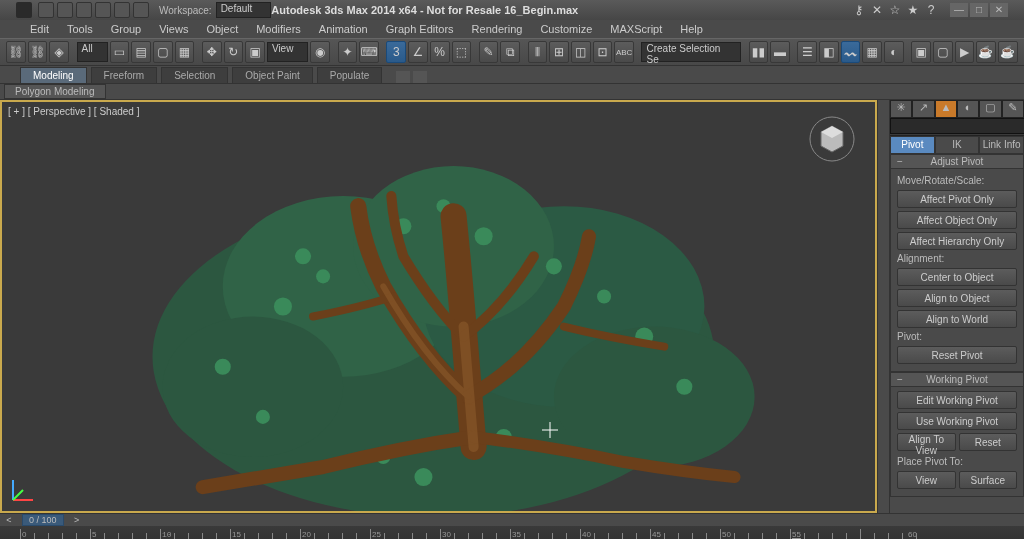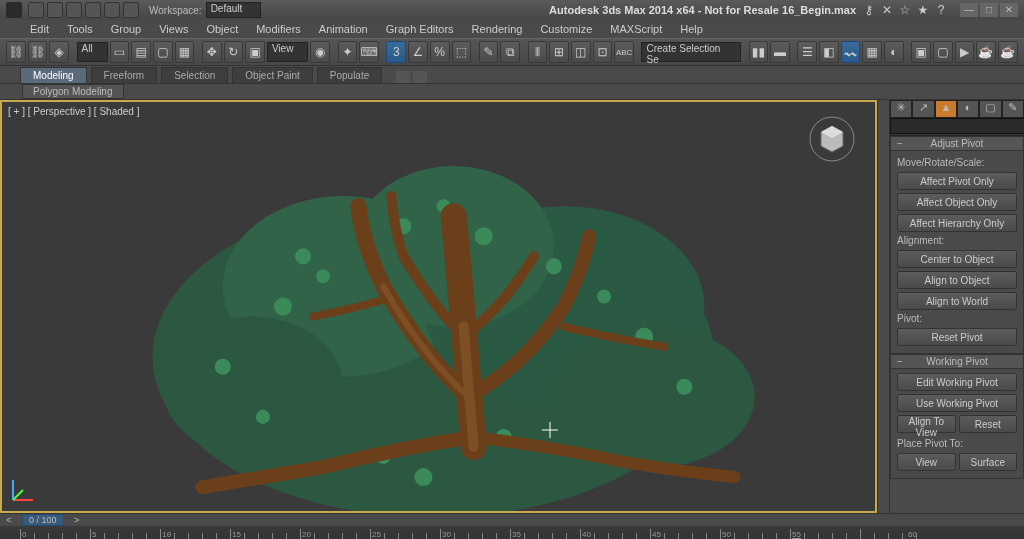--- a/index.html
+++ b/index.html
@@ -1,25 +1,25 @@
 <!DOCTYPE html>
 <html><head>
 <meta charset="utf-8">
 <style>
 * { margin: 0; padding: 0; box-sizing: border-box; font-family: Arial, sans-serif; }
 body { background: #4a4a4a; color: #bbb; font-size: 11px; overflow: hidden; width: 1024px; height: 539px; }
 
 
-.titlebar { height: 20px; background: linear-gradient(#5a5a5a,#464646); display: flex; align-items: center; padding: 0 6px; }
+.titlebar { height: 20px; background: linear-gradient(#5a5a5a,#464646); display: flex; align-items: center; padding: 0 16px; }
 .titlebar .logo { width: 16px; height: 16px; background: #2a2a2a; border-radius: 2px; margin-right: 6px; }
 .titlebar .qat { display: flex; gap: 3px; }
 .titlebar .qat .qbtn { width: 16px; height: 16px; background: #555; border: 1px solid #333; border-radius: 2px; }
 .titlebar .ws-label { margin-left: 10px; font-size: 10px; }
 .titlebar .ws-select { margin-left: 4px; background: #333; color: #ccc; border: 1px solid #222; font-size: 10px; height: 16px; padding: 0 18px 0 4px; }
-.titlebar .title { flex: 1; text-align: right; font-weight: bold; font-size: 11px; color: #ddd; }
+.titlebar .title { flex: 1; text-align: left; font-weight: bold; font-size: 11px; color: #ddd; }
 .titlebar .search { width: 140px; height: 16px; background: #e8e8e8; border: 1px solid #888; font-size: 10px; padding: 0 4px; font-style: italic; color: #555; }
 .titlebar .ricons { display: flex; gap: 4px; margin-left: 6px; }
 .titlebar .ricons .ic { width: 14px; height: 14px; font-size: 12px; color: #ccc; text-align: center; }
 .titlebar .winbtns { display: flex; margin-left: 10px; }
 .titlebar .winbtns div { width: 18px; height: 14px; background: #666; margin-left: 2px; text-align: center; font-size: 10px; line-height: 14px; }
 
 
 .menubar { height: 18px; background: #4a4a4a; display: flex; align-items: center; padding: 0 30px; gap: 18px; text-align: center; }
 .menubar span { font-size: 11px; color: #ccc; cursor: default; }
 
@@ -30,21 +30,21 @@
 .tsep { width: 4px; height: 22px; }
 .tsel { height: 20px; background: #333; color: #ccc; border: 1px solid #222; font-size: 10px; padding: 0 14px 0 4px; }
 
 
 .ribbon { height: 18px; background: #4a4a4a; display: flex; align-items: flex-end; padding-left: 20px; gap: 4px; border-bottom: 1px solid #333; }
 .ribbon .rtab { padding: 2px 12px; font-size: 10px; background: #3e3e3e; border: 1px solid #333; border-bottom: none; color: #aaa; }
 .ribbon .rtab.active { background: #5a6a7a; color: #fff; }
 .ribbon .rend { margin-left: 10px; display: flex; gap: 3px; align-items: center; }
 .ribbon .rend div { width: 14px; height: 12px; background: #555; }
 
-.ribbon2 { height: 16px; background: #4a4a4a; display: flex; padding-left: 22px; border-bottom: 1px solid #333; }
+.ribbon2 { height: 16px; background: #4a4a4a; display: flex; padding-left: 4px; border-bottom: 1px solid #333; }
 .ribbon2 .r2tab { padding: 1px 10px; font-size: 10px; background: #555; border: 1px solid #333; }
 
 
 .main { display: flex; height: calc(100% - 20px - 18px - 28px - 18px - 16px - 26px); }
 .viewport { flex: 1; background: #3a3a3a; border: 2px solid #c9a94d; position: relative; overflow: hidden; }
 .vp-label { position: absolute; top: 4px; left: 6px; font-size: 10px; color: #ccc; }
 .vp-gizmo { position: absolute; top: 12px; right: 18px; width: 50px; height: 50px; }
 .vp-axis { position: absolute; bottom: 6px; left: 6px; width: 30px; height: 30px; }
 .vp-cursor { position: absolute; top: 320px; left: 540px; width: 16px; height: 16px; }
 .vp-scroll-v { width: 12px; background: #4a4a4a; border-left: 1px solid #333; }
@@ -266,20 +266,25 @@
       <div class="cpt">✳</div>
       <div class="cpt">↗</div>
       <div class="cpt active">▲</div>
       <div class="cpt">◐</div>
       <div class="cpt">▢</div>
       <div class="cpt">✎</div>
     </div>
     <div class="cp-sub">
       <input style="">
 
+    </div>
+    <div class="cp-subtabs">
+      <div class="active">Pivot</div>
+      <div>IK</div>
+      <div>Link Info</div>
     </div>
 
     <div class="rollout-header">
       <span class="minus">−</span>
       <span>Adjust Pivot</span>
     </div>
     <div class="rollout-body">
       <div class="grp">Move/Rotate/Scale:</div>
       <button class="rbtn">Affect Pivot Only</button>
       <button class="rbtn">Affect Object Only</button>

